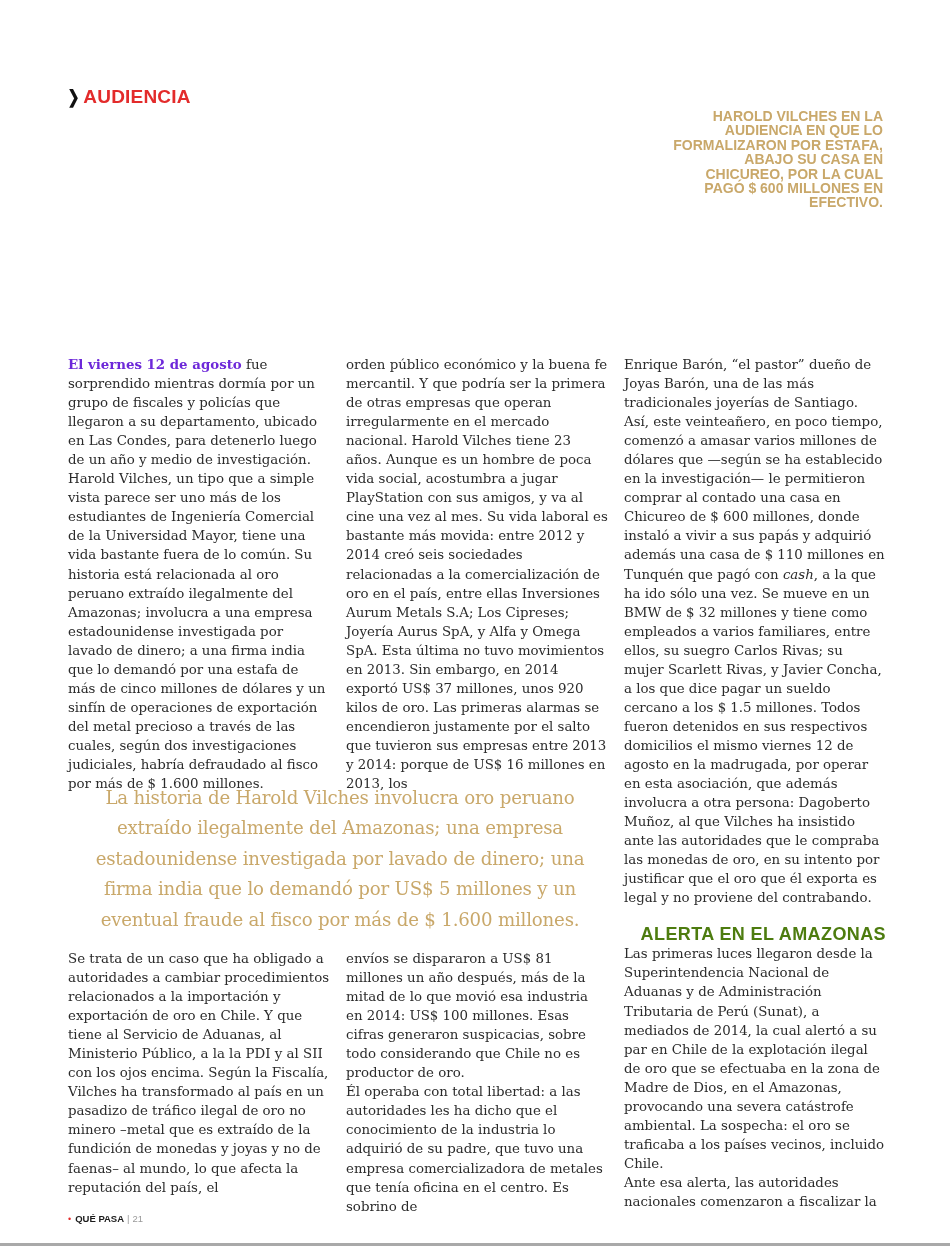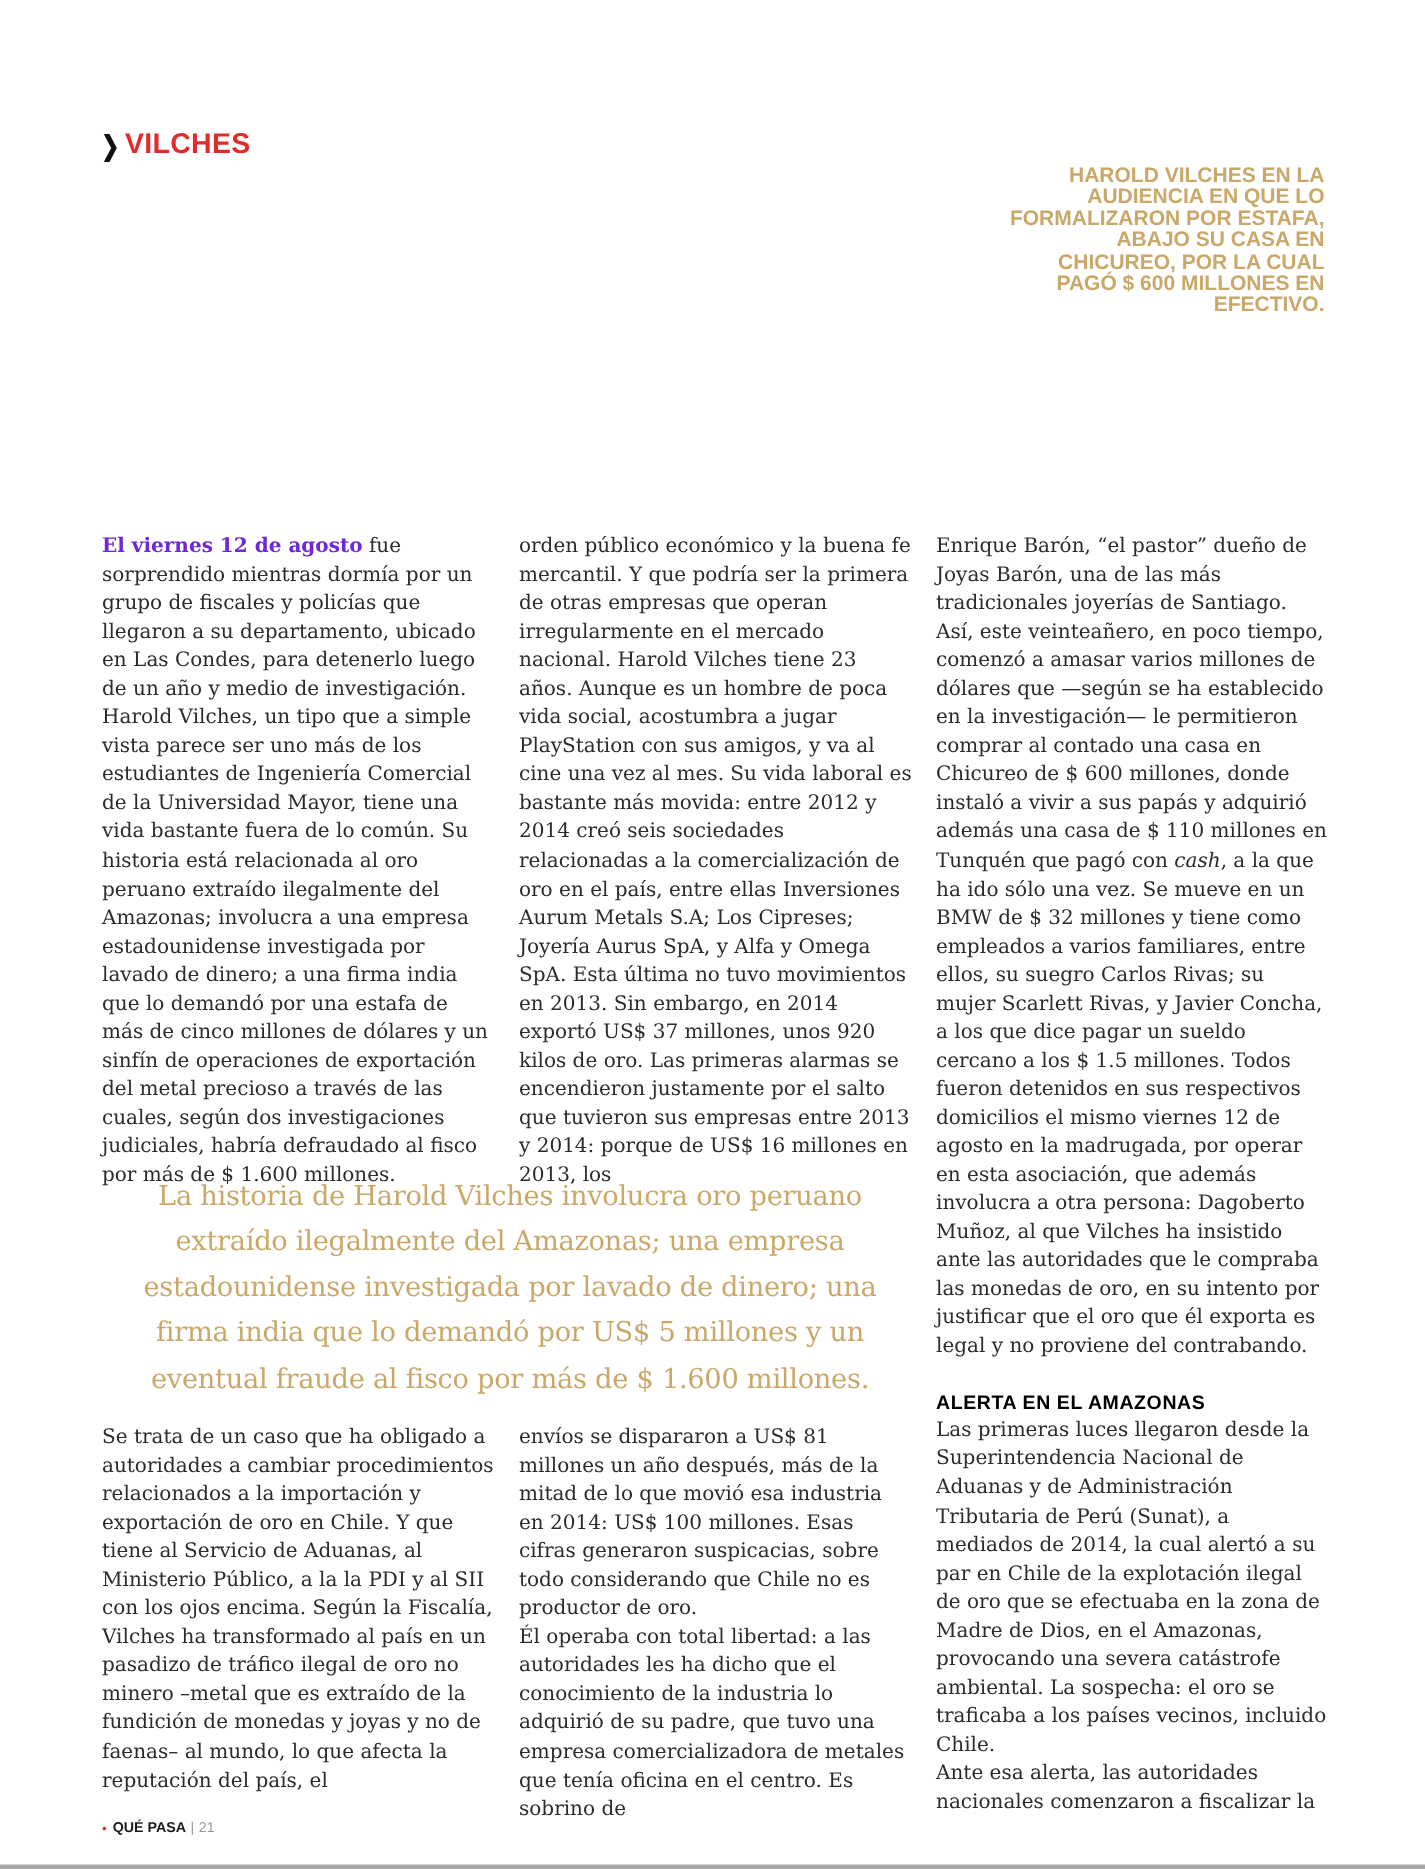--- a/index.html
+++ b/index.html
@@ -13,40 +13,40 @@
                font-family: "Liberation Sans", sans-serif; font-weight: bold; font-size: 14px; line-height: 14.4px;
                color: #c9a86a; text-transform: uppercase; }
     .col { position: absolute; width: 262px; font-size: 13.35px; line-height: 19.05px; color: #2b2b2b; }
     .col p { margin: 0; }
     .c1 { left: 68px; top: 355px; }
     .c2 { left: 346px; top: 355px; }
     .c3 { left: 624px; top: 355px; width: 262px; }
     .c1b { left: 68px; top: 949px; }
     .c2b { left: 346px; top: 949px; }
     .lead { font-weight: bold; color: #6d28d9; }
-    .subhead { font-family: "Liberation Sans", sans-serif; font-size: 13px; color: #000000; letter-spacing: 0.4px;
-               margin: 18px 0 0 0; line-height: 19px; text-transform: uppercase; }
+    .subhead { font-family: "Liberation Sans", sans-serif; font-size: 18px; color: #4d7c0f; letter-spacing: 0.4px;
+               margin: 18px 0 0 0; line-height: 19px; text-transform: uppercase; text-align: right; }
     .pullquote { position: absolute; left: 80px; top: 783px; width: 520px; text-align: center;
                  font-family: "DejaVu Serif", serif; font-size: 18.2px; line-height: 30.4px;
                  color: #c9a86a; letter-spacing: -0.2px; }
     .folio { position: absolute; left: 68px; top: 1213px; font-family: "Liberation Sans", sans-serif; font-size: 9.5px;
              display: flex; align-items: center; }
     .folio .dot { color: #e32b2b; margin-right: 4px; font-size: 9px; }
     .folio .mag { font-weight: bold; color: #1a1a1a; text-align: center; }
     .folio .sep { color: #999; margin: 0 3px; }
     .folio .page { color: #999; }
     .bottom-rule { position: absolute; left: 0; right: 0; top: 1243px; height: 3px; background: #a9a9a9; }
     em { font-style: italic; }
   </style>
 </head>
 <body>
 
 <div class="section-tag">
   <span class="chev">❯</span>
-  <span class="label">VILCHES</span>
+  <span class="label">AUDIENCIA</span>
 </div>
 
 <div class="caption">HAROLD VILCHES EN LA AUDIENCIA EN QUE LO FORMALIZARON POR ESTAFA, ABAJO SU CASA EN CHICUREO, POR LA CUAL PAGÓ $ 600 MILLONES EN EFECTIVO.</div>
 
 <div class="col c1">
   <p><span class="lead">El viernes 12 de agosto</span><span> fue sorprendido mientras dormía por un grupo de fiscales y policías que llegaron a su departamento, ubicado en Las Condes, para detenerlo luego de un año y medio de investigación. Harold Vilches, un tipo que a simple vista parece ser uno más de los estudiantes de Ingeniería Comercial de la Universidad Mayor, tiene una vida bastante fuera de lo común. Su historia está relacionada al oro peruano extraído ilegalmente del Amazonas; involucra a una empresa estadounidense investigada por lavado de dinero; a una firma india que lo demandó por una estafa de más de cinco millones de dólares y un sinfín de operaciones de exportación del metal precioso a través de las cuales, según dos investigaciones judiciales, habría defraudado al fisco por más de $ 1.600 millones.</span></p>
 </div>
 
 <div class="col c2">
   <p>orden público económico y la buena fe mercantil. Y que podría ser la primera de otras empresas que operan irregularmente en el mercado nacional. Harold Vilches tiene 23 años. Aunque es un hombre de poca vida social, acostumbra a jugar PlayStation con sus amigos, y va al cine una vez al mes. Su vida laboral es bastante más movida: entre 2012 y 2014 creó seis sociedades relacionadas a la comercialización de oro en el país, entre ellas Inversiones Aurum Metals S.A; Los Cipreses; Joyería Aurus SpA, y Alfa y Omega SpA. Esta última no tuvo movimientos en 2013. Sin embargo, en 2014 exportó US$ 37 millones, unos 920 kilos de oro. Las primeras alarmas se encendieron justamente por el salto que tuvieron sus empresas entre 2013 y 2014: porque de US$ 16 millones en 2013, los</p>

